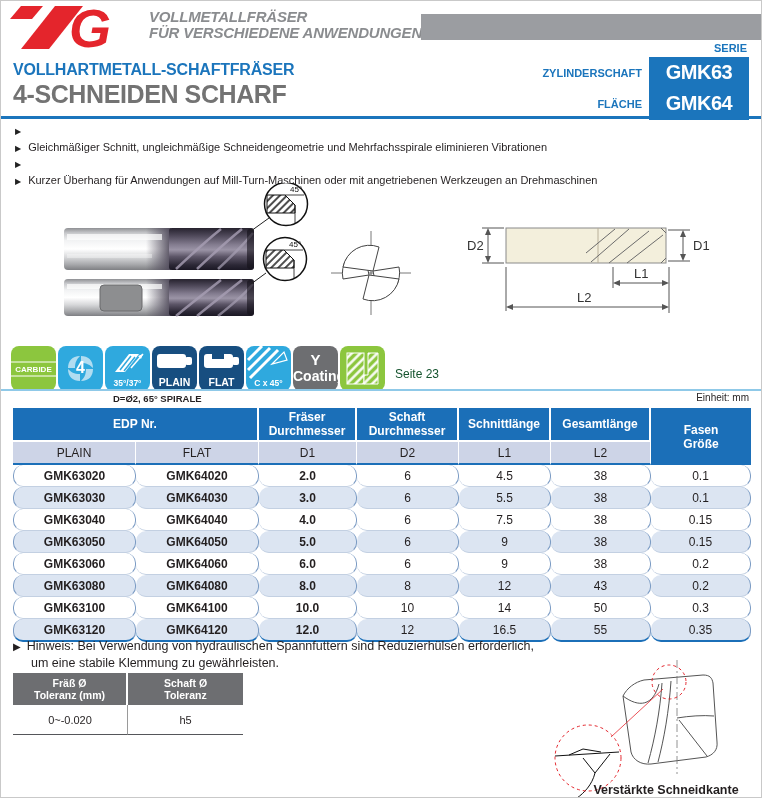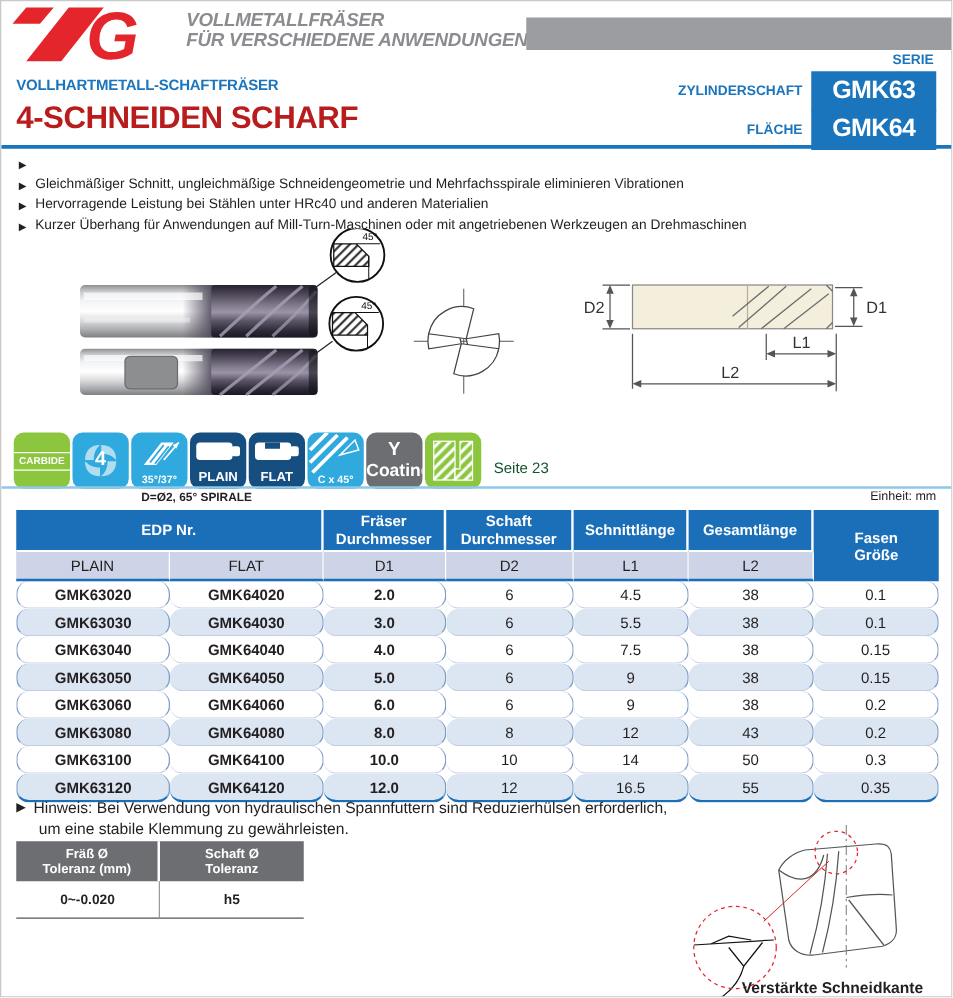--- a/index.html
+++ b/index.html
@@ -4,22 +4,22 @@
 <style>
   html,body{margin:0;padding:0;background:#fff;}
   #page{position:relative;width:762px;height:798px;background:#fff;border:1px solid #c9c9c9;
         box-sizing:border-box;overflow:hidden;font-family:"Liberation Sans",sans-serif;color:#231f20;}
   
   .logo{position:absolute;left:8px;top:3px;}
   .brand{position:absolute;left:148px;top:8px;font-style:italic;font-weight:bold;color:#8a8c8f;
          font-size:15px;line-height:16px;letter-spacing:-0.2px;white-space:nowrap;}
   .graybar{position:absolute;left:420px;top:13px;width:342px;height:26px;background:#9b9da1;}
   .serie{position:absolute;right:14px;top:41px;font-size:11px;font-weight:bold;color:#1b75bc;}
-  .subtitle{position:absolute;left:12px;top:60px;font-size:12px;font-weight:bold;color:#1b75bc;letter-spacing:-0.2px;}
-  .pagetitle{position:absolute;left:12px;top:79px;font-size:25px;font-weight:bold;color:#b91c1c;letter-spacing:-0.4px;}
+  .subtitle{position:absolute;left:12px;top:60px;font-size:16px;font-weight:bold;color:#1b75bc;letter-spacing:-0.2px;}
+  .pagetitle{position:absolute;left:12px;top:79px;font-size:25px;font-weight:bold;color:#737373;letter-spacing:-0.4px;}
   .series-row{position:absolute;right:12px;height:27px;display:flex;align-items:center;}
   .series-row .lbl{font-size:11px;font-weight:bold;color:#1b75bc;margin-right:7px;}
   .series-row .code{width:100px;height:32px;background:#1b75bc;color:#fff;font-size:20px;font-weight:bold;
                     display:flex;align-items:center;justify-content:center;letter-spacing:-0.5px;}
   .bluerule{position:absolute;left:0;top:115px;width:762px;height:3px;background:#1b75bc;}
   
   .features{position:absolute;left:14px;top:122px;font-size:11px;line-height:14.5px;}
   .features .row{display:flex;}
   .features .arr{font-size:8px;margin:2px 7px 0 0;color:#222;}
   
@@ -49,21 +49,21 @@
   .maintable td.b{font-weight:bold;}
   
   .hinweis{position:absolute;left:12px;top:637px;font-size:12.5px;line-height:16px;}
   .hinweis .row{display:flex;}
   .hinweis .arr{font-size:10px;margin:1px 6px 0 0;}
   .hinweis .indent{margin-left:18px;}
   .toltable{position:absolute;left:12px;top:672px;border-collapse:separate;border-spacing:0;table-layout:fixed;width:230px;font-size:11px;}
   .toltable th{background:#6d6e71;color:#fff;font-weight:bold;font-size:10.5px;line-height:12px;height:30px;
                border-right:2px solid #fff;text-align:center;}
   .toltable th:last-child{border-right:none;}
-  .toltable td{height:27px;text-align:center;border-bottom:1.5px solid #55565a;border-right:1px solid #9a9a9a;font-weight:bold;}
+  .toltable td{height:27px;text-align:center;border-bottom:1.5px solid #55565a;border-right:1px solid #9a9a9a;}
   .toltable td:last-child{border-right:none;}
   svg text{font-family:"Liberation Sans",sans-serif;}
 </style>
 </head>
 <body>
 
 <div id="page">
 
   <svg class="logo" width="132" height="48" viewBox="0 0 132 48">
     <polygon points="12,2 34,2 23,15 1,15" fill="#e4252c"></polygon>
@@ -93,21 +93,20 @@
   <div class="features">
     <div class="row">
         <span class="arr">▶</span>
       </div>
     <div class="row">
         <span class="arr">▶</span>
         <span>Gleichmäßiger Schnitt, ungleichmäßige Schneidengeometrie und Mehrfachsspirale eliminieren Vibrationen</span>
       </div>
     <div class="row">
         <span class="arr">▶</span>
-        <span>Hervorragende Leistung bei Stählen unter HRc40 und anderen Materialien</span>
       </div>
     <div class="row">
         <span class="arr">▶</span>
         <span>Kurzer Überhang für Anwendungen auf Mill-Turn-Maschinen oder mit angetriebenen Werkzeugen an Drehmaschinen</span>
       </div>
   </div>
 
   <svg style="position:absolute;left:0;top:182px;" width="762" height="160" viewBox="0 0 762 160">
     <defs>
       <linearGradient id="shank" x1="0" y1="0" x2="0" y2="1">

